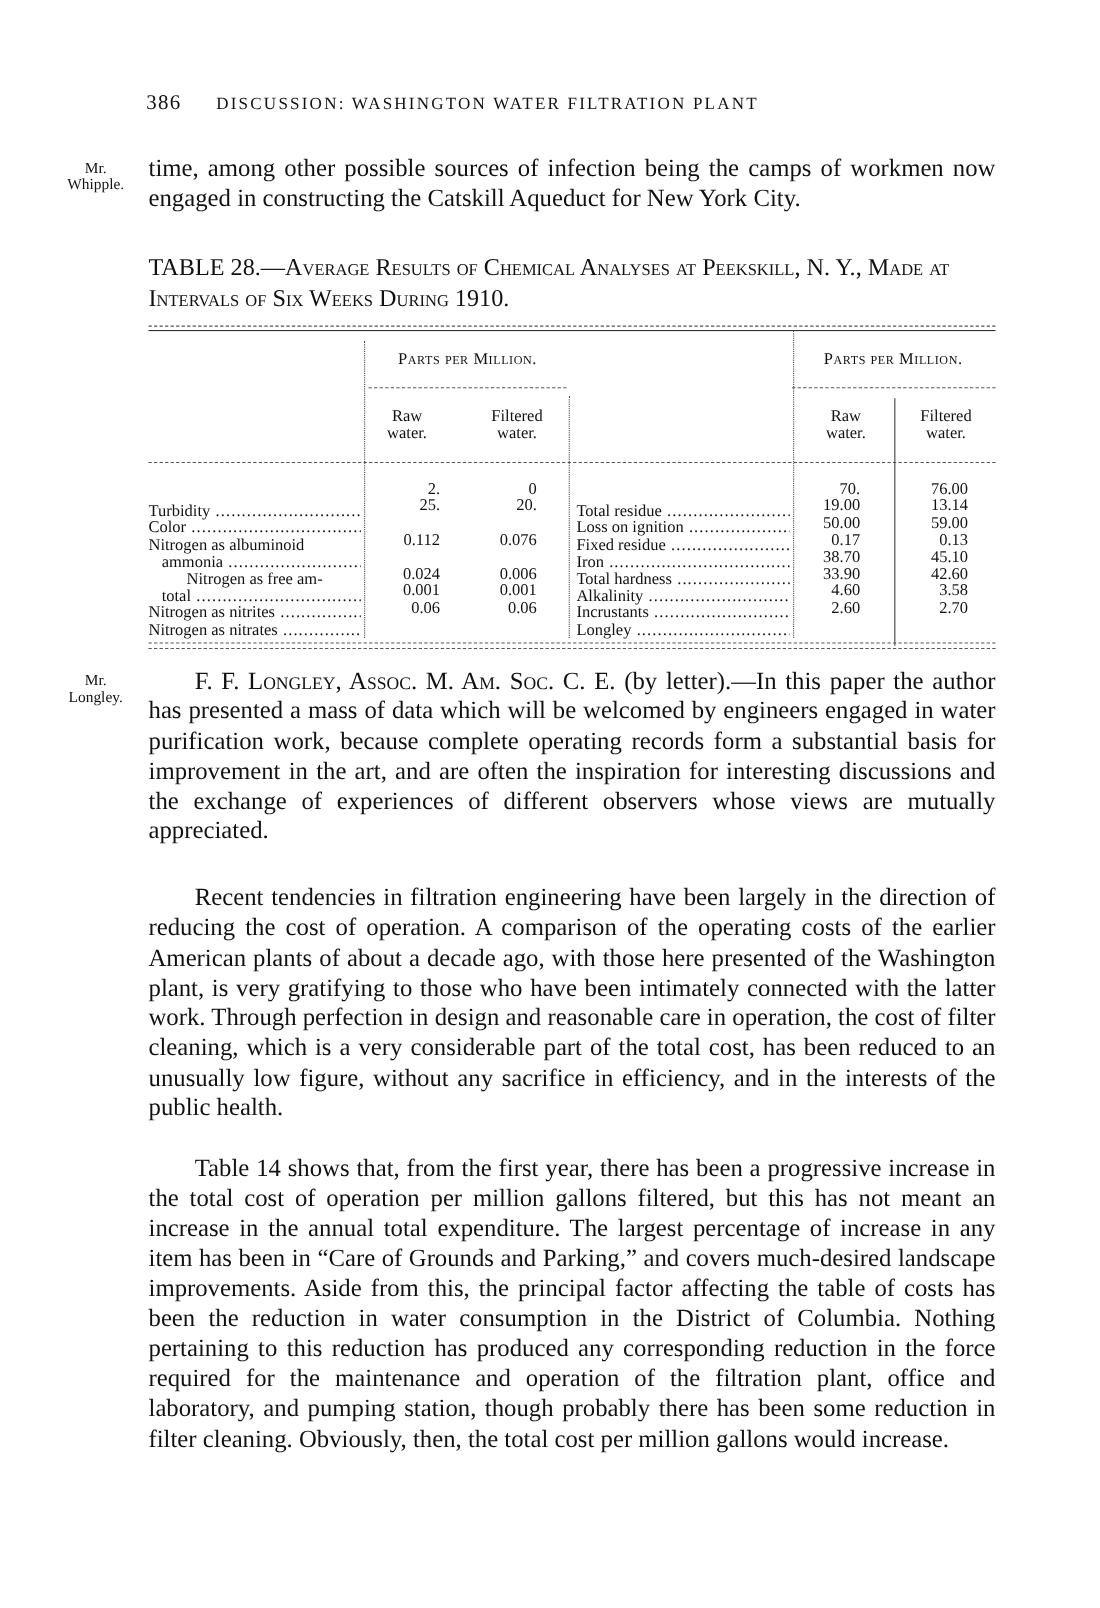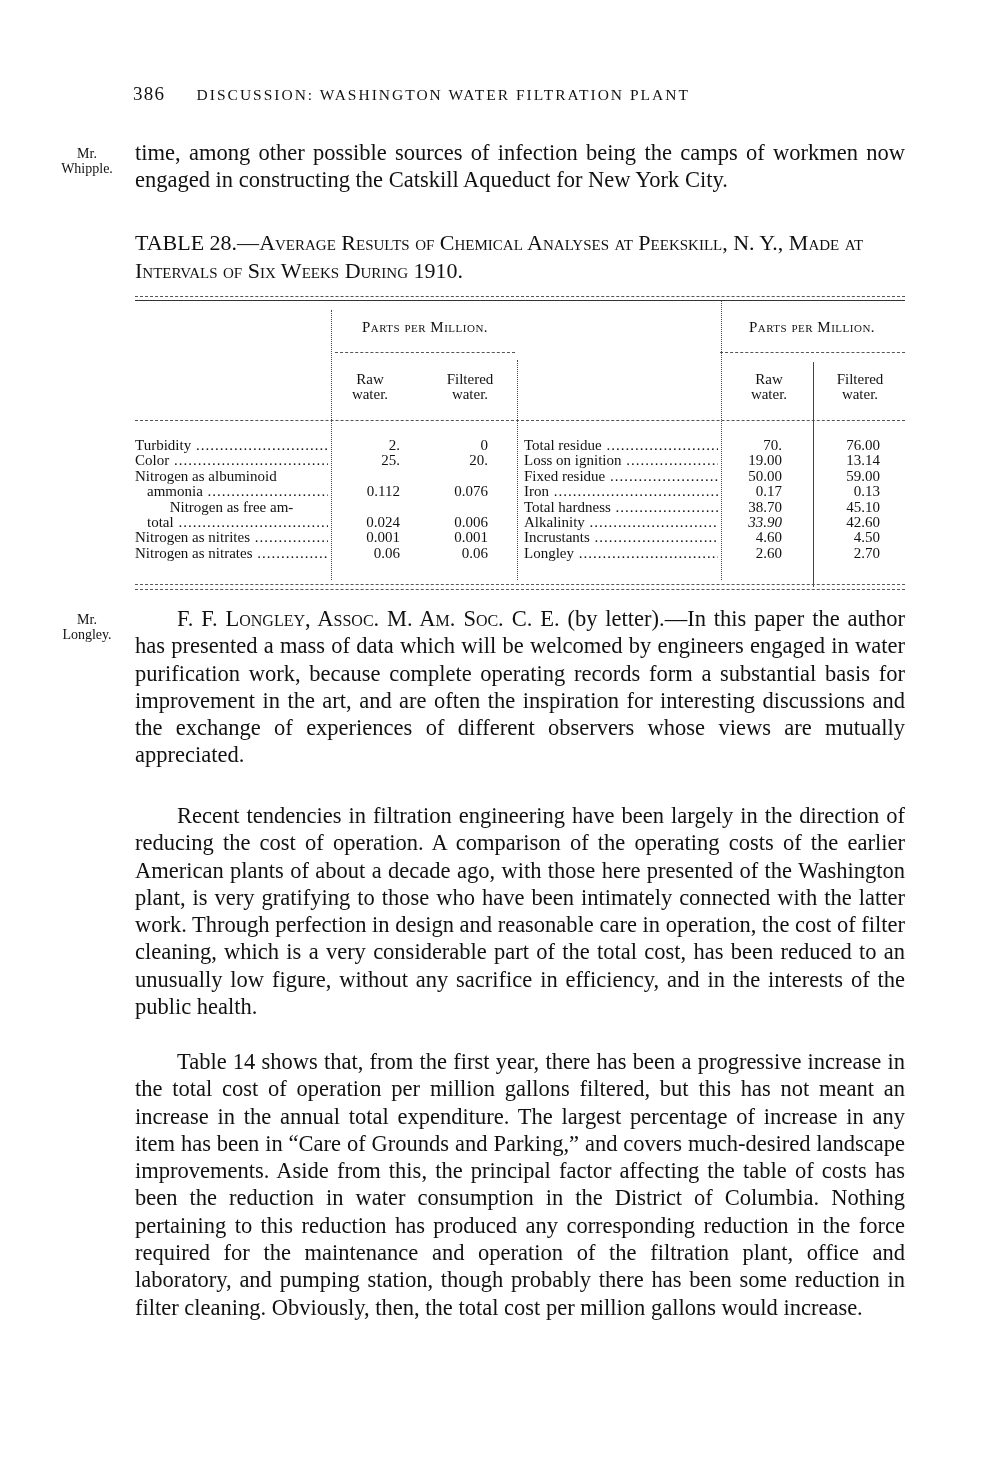--- a/index.html
+++ b/index.html
@@ -25,21 +25,21 @@
   .table-caption {
     position: absolute; left: 135px; top: 229px; width: 770px;
     font-size: 22px; line-height: 28px; text-align: left;
   }
   .table-caption .sc { font-variant: small-caps; }
   .rule { position: absolute; border-top: 1px dashed #555; height: 0; }
   .vrule { position: absolute; border-left: 1px dotted #444; width: 0; }
   .hdr { position: absolute; text-align: center; font-size: 15px; line-height: 15px; }
   .hdr.sc { font-variant: small-caps; font-size: 15px; letter-spacing: 0.5px; }
   .num { position: absolute; font-size: 15px; line-height: 15.4px; text-align: right; white-space: nowrap; font-family: "Liberation Serif", serif; }
-  .rowlabel { position: absolute; font-size: 15px; line-height: 15.4px; white-space: nowrap; overflow: hidden; }
+  .rowlabel { position: absolute; font-size: 15px; line-height: 15.4px; white-space: nowrap; overflow: hidden; margin-top: 20px; }
   .leader::after { content: " ..............................................."; letter-spacing: 1px; }
 </style>
 </head>
 <body>
 
 <div class="running-head">
   <span class="pg">386</span>
   <span class="title">Discussion: Washington Water Filtration Plant</span>
 </div>
 
@@ -121,25 +121,25 @@
       <div class="rowlabel leader" style="left: 524px; top: 468.8px; width: 194px;">Fixed residue</div>
       <div class="num" style="left: 702px; width: 80px; top: 468.8px;">50.00</div>
       <div class="num" style="left: 800px; width: 80px; top: 468.8px;">59.00</div>
       <div class="rowlabel leader" style="left: 524px; top: 484.2px; width: 194px;">Iron</div>
       <div class="num" style="left: 702px; width: 80px; top: 484.2px;">0.17</div>
       <div class="num" style="left: 800px; width: 80px; top: 484.2px;">0.13</div>
       <div class="rowlabel leader" style="left: 524px; top: 499.6px; width: 194px;">Total hardness</div>
       <div class="num" style="left: 702px; width: 80px; top: 499.6px;">38.70</div>
       <div class="num" style="left: 800px; width: 80px; top: 499.6px;">45.10</div>
       <div class="rowlabel leader" style="left: 524px; top: 515px; width: 194px;">Alkalinity</div>
-      <div class="num" style="left: 702px; width: 80px; top: 515px; font-style: italic;">33.90</div>
+      <div class="num" style="left: 702px; width: 80px; top: 515px;">33.90</div>
       <div class="num" style="left: 800px; width: 80px; top: 515px;">42.60</div>
       <div class="rowlabel leader" style="left: 524px; top: 530.4px; width: 194px;">Incrustants</div>
       <div class="num" style="left: 702px; width: 80px; top: 530.4px;">4.60</div>
-      <div class="num" style="left: 800px; width: 80px; top: 530.4px;">4.50</div>
+      <div class="num" style="left: 800px; width: 80px; top: 530.4px;">3.58</div>
       <div class="rowlabel leader" style="left: 524px; top: 545.8px; width: 194px;">Longley</div>
       <div class="num" style="left: 702px; width: 80px; top: 545.8px;">2.60</div>
       <div class="num" style="left: 800px; width: 80px; top: 545.8px;">2.70</div>
     </div>
 
   <div class="rule" style="left:135px; top:584px; width:770px;"></div>
   <div class="rule" style="left:135px; top:589px; width:770px;"></div>
 </div>
 
 <div class="side-note" style="left:42px; top:612px; width:90px;">

